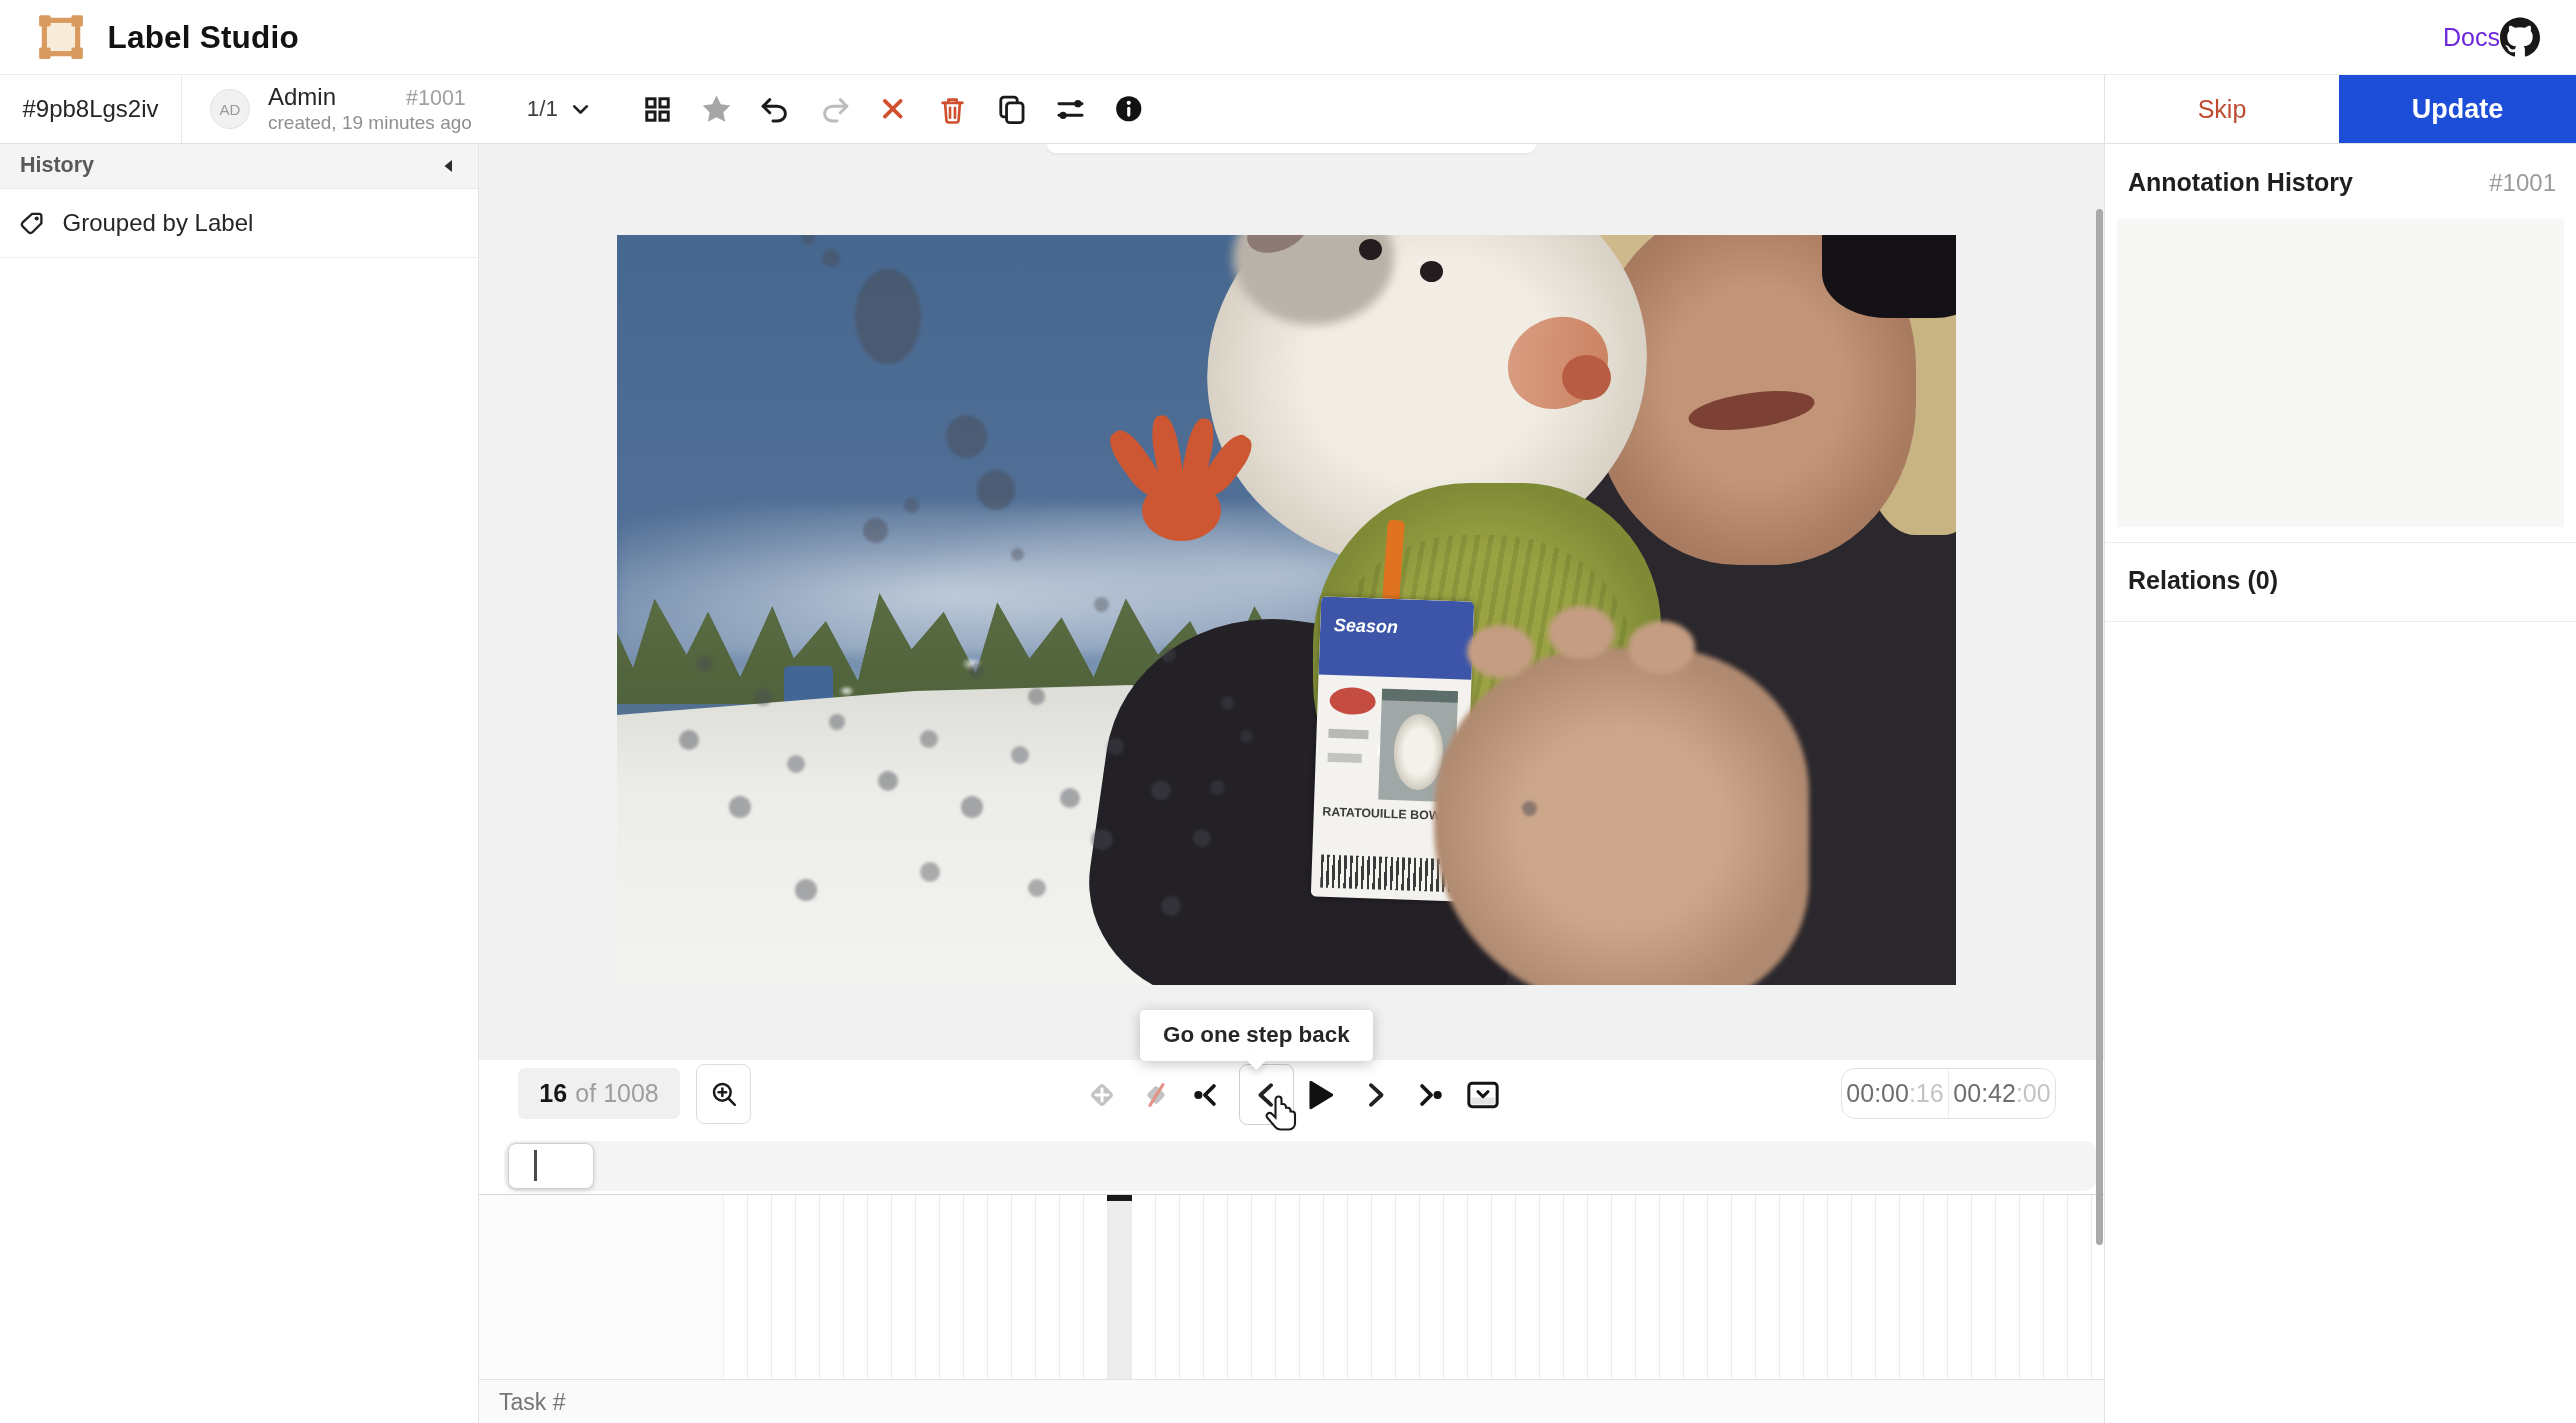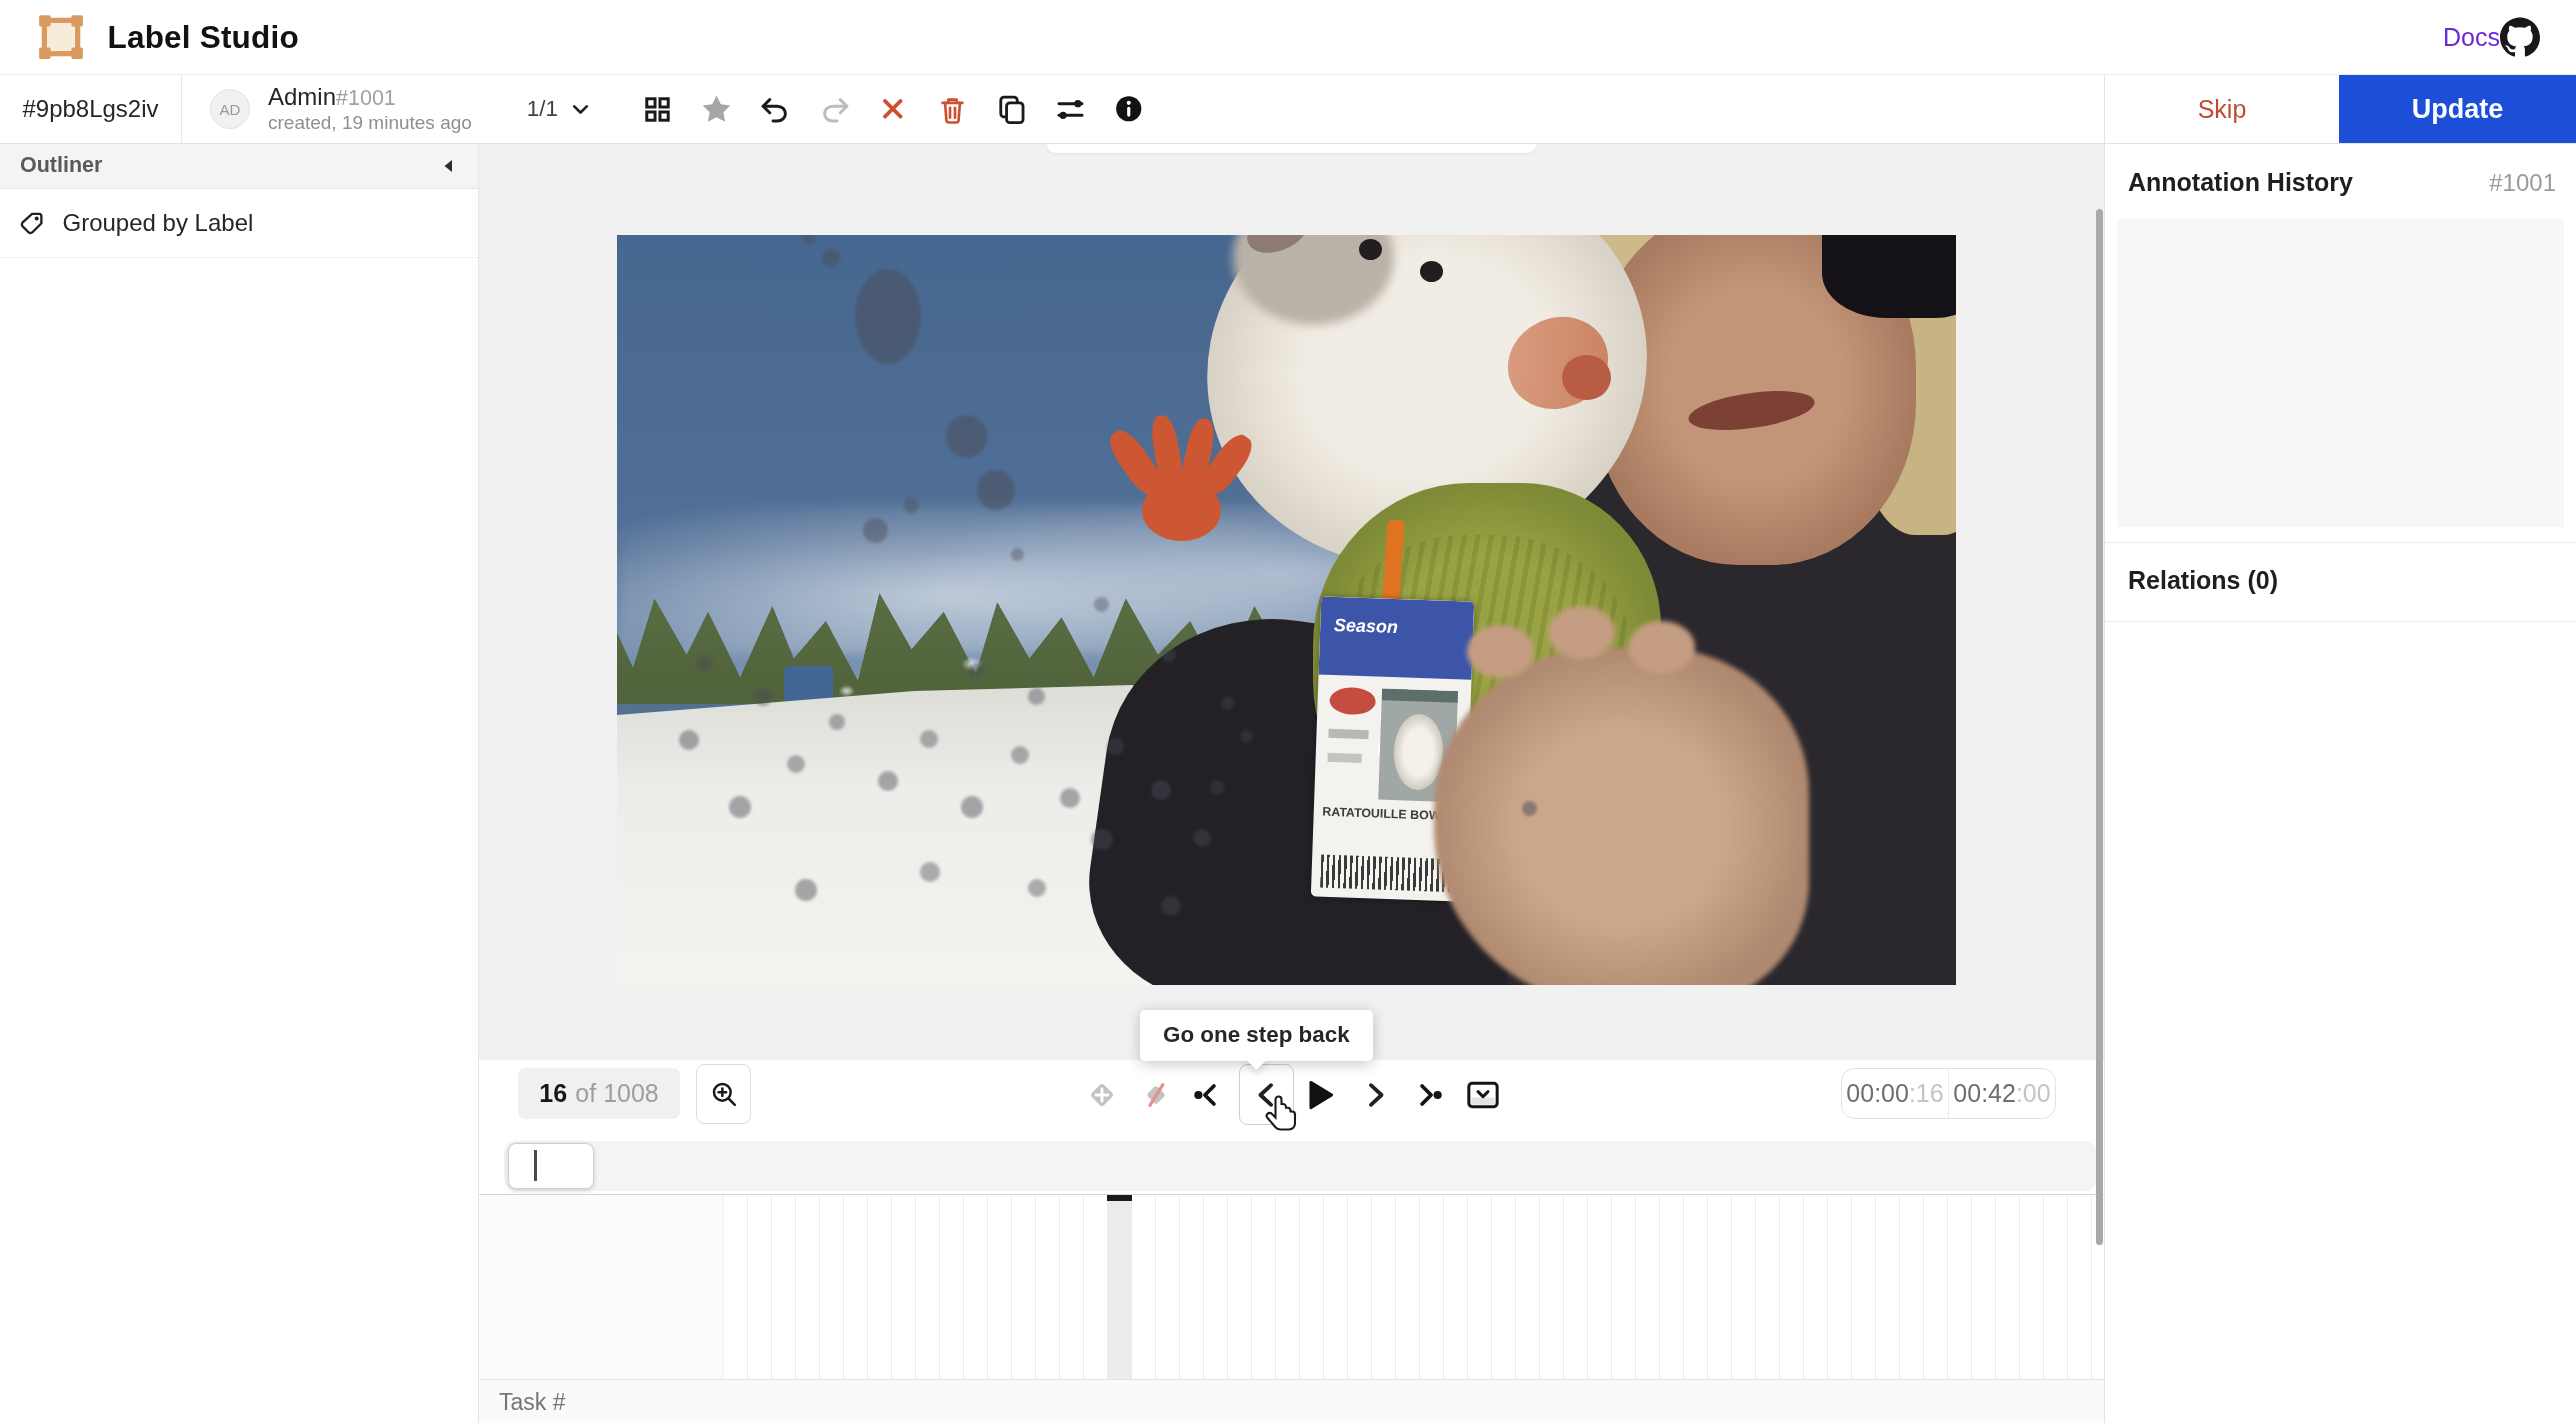--- a/index.html
+++ b/index.html
@@ -15,21 +15,21 @@
 
   
   .actionbar{position:absolute;left:0;top:75px;right:0;height:68px;background:#fff;
              border-bottom:0.8px solid #e2e2e2;display:flex;align-items:stretch;z-index:19}
   .cell-project{width:181px;border-right:0.8px solid #e8e8e8;display:flex;align-items:center;
                 justify-content:center;font-size:24px;color:#262626}
   .cell-user{display:flex;align-items:center;padding-left:28px;gap:18px}
   .avatar{width:38px;height:38px;border-radius:50%;background:#f1f1f1;border:0.8px solid #e2e2e2;
           color:#9a9a9a;font-size:15px;display:flex;align-items:center;justify-content:center}
   .user-meta{display:flex;flex-direction:column;justify-content:center;line-height:1.2}
-  .user-row1{display:flex;align-items:baseline;}
+  .user-row1{display:flex;align-items:baseline;gap:70px}
   .user-name{font-size:24px;color:#262626}
   .user-annid{font-size:21.5px;color:#a0a0a0}
   .user-created{font-size:19px;color:#8f8f8f}
   .pagination{display:flex;align-items:center;gap:10px;margin-left:55px;font-size:22.4px;color:#404040;cursor:pointer}
   .tools{display:flex;align-items:center;gap:21px;margin-left:45px}
   .tool{width:38px;height:38px;display:flex;align-items:center;justify-content:center;cursor:pointer}
   .right-group{margin-left:auto;display:flex;align-items:stretch}
   .auto-ann{display:flex;align-items:center;gap:23px;padding-right:53px}
   .toggle{width:56px;height:30px;border-radius:15px;background:#ecebf4;box-shadow:inset 0 1.7px 3.3px rgba(0,0,0,.14);
           position:relative;cursor:pointer}
@@ -295,21 +295,21 @@
     </div>
 
     <div class="right-group">
       <div class="skip-btn">Skip</div>
       <div class="update-btn">Update</div>
     </div>
   </div>
 
   <aside class="sidebar">
     <div class="panel-header">
-      <span>Outliner</span>
+      <span>History</span>
       <span class="collapse-left">
         <svg width="18" height="18" viewBox="0 0 24 24">
             <polygon points="16,4 6,12 16,20" fill="#2c2c2c"></polygon>
           </svg>
       </span>
     </div>
     <div class="group-row">
       <span style="display:flex">
         <svg width="26.5" height="26.5" viewBox="0 0 34 34">
           <path d="M18 5h9a3 3 0 0 1 3 3v9L18.5 28.5a3.5 3.5 0 0 1-5 0L6 21a3.5 3.5 0 0 1 0-5z" fill="none" stroke="#222" stroke-width="3"></path>

